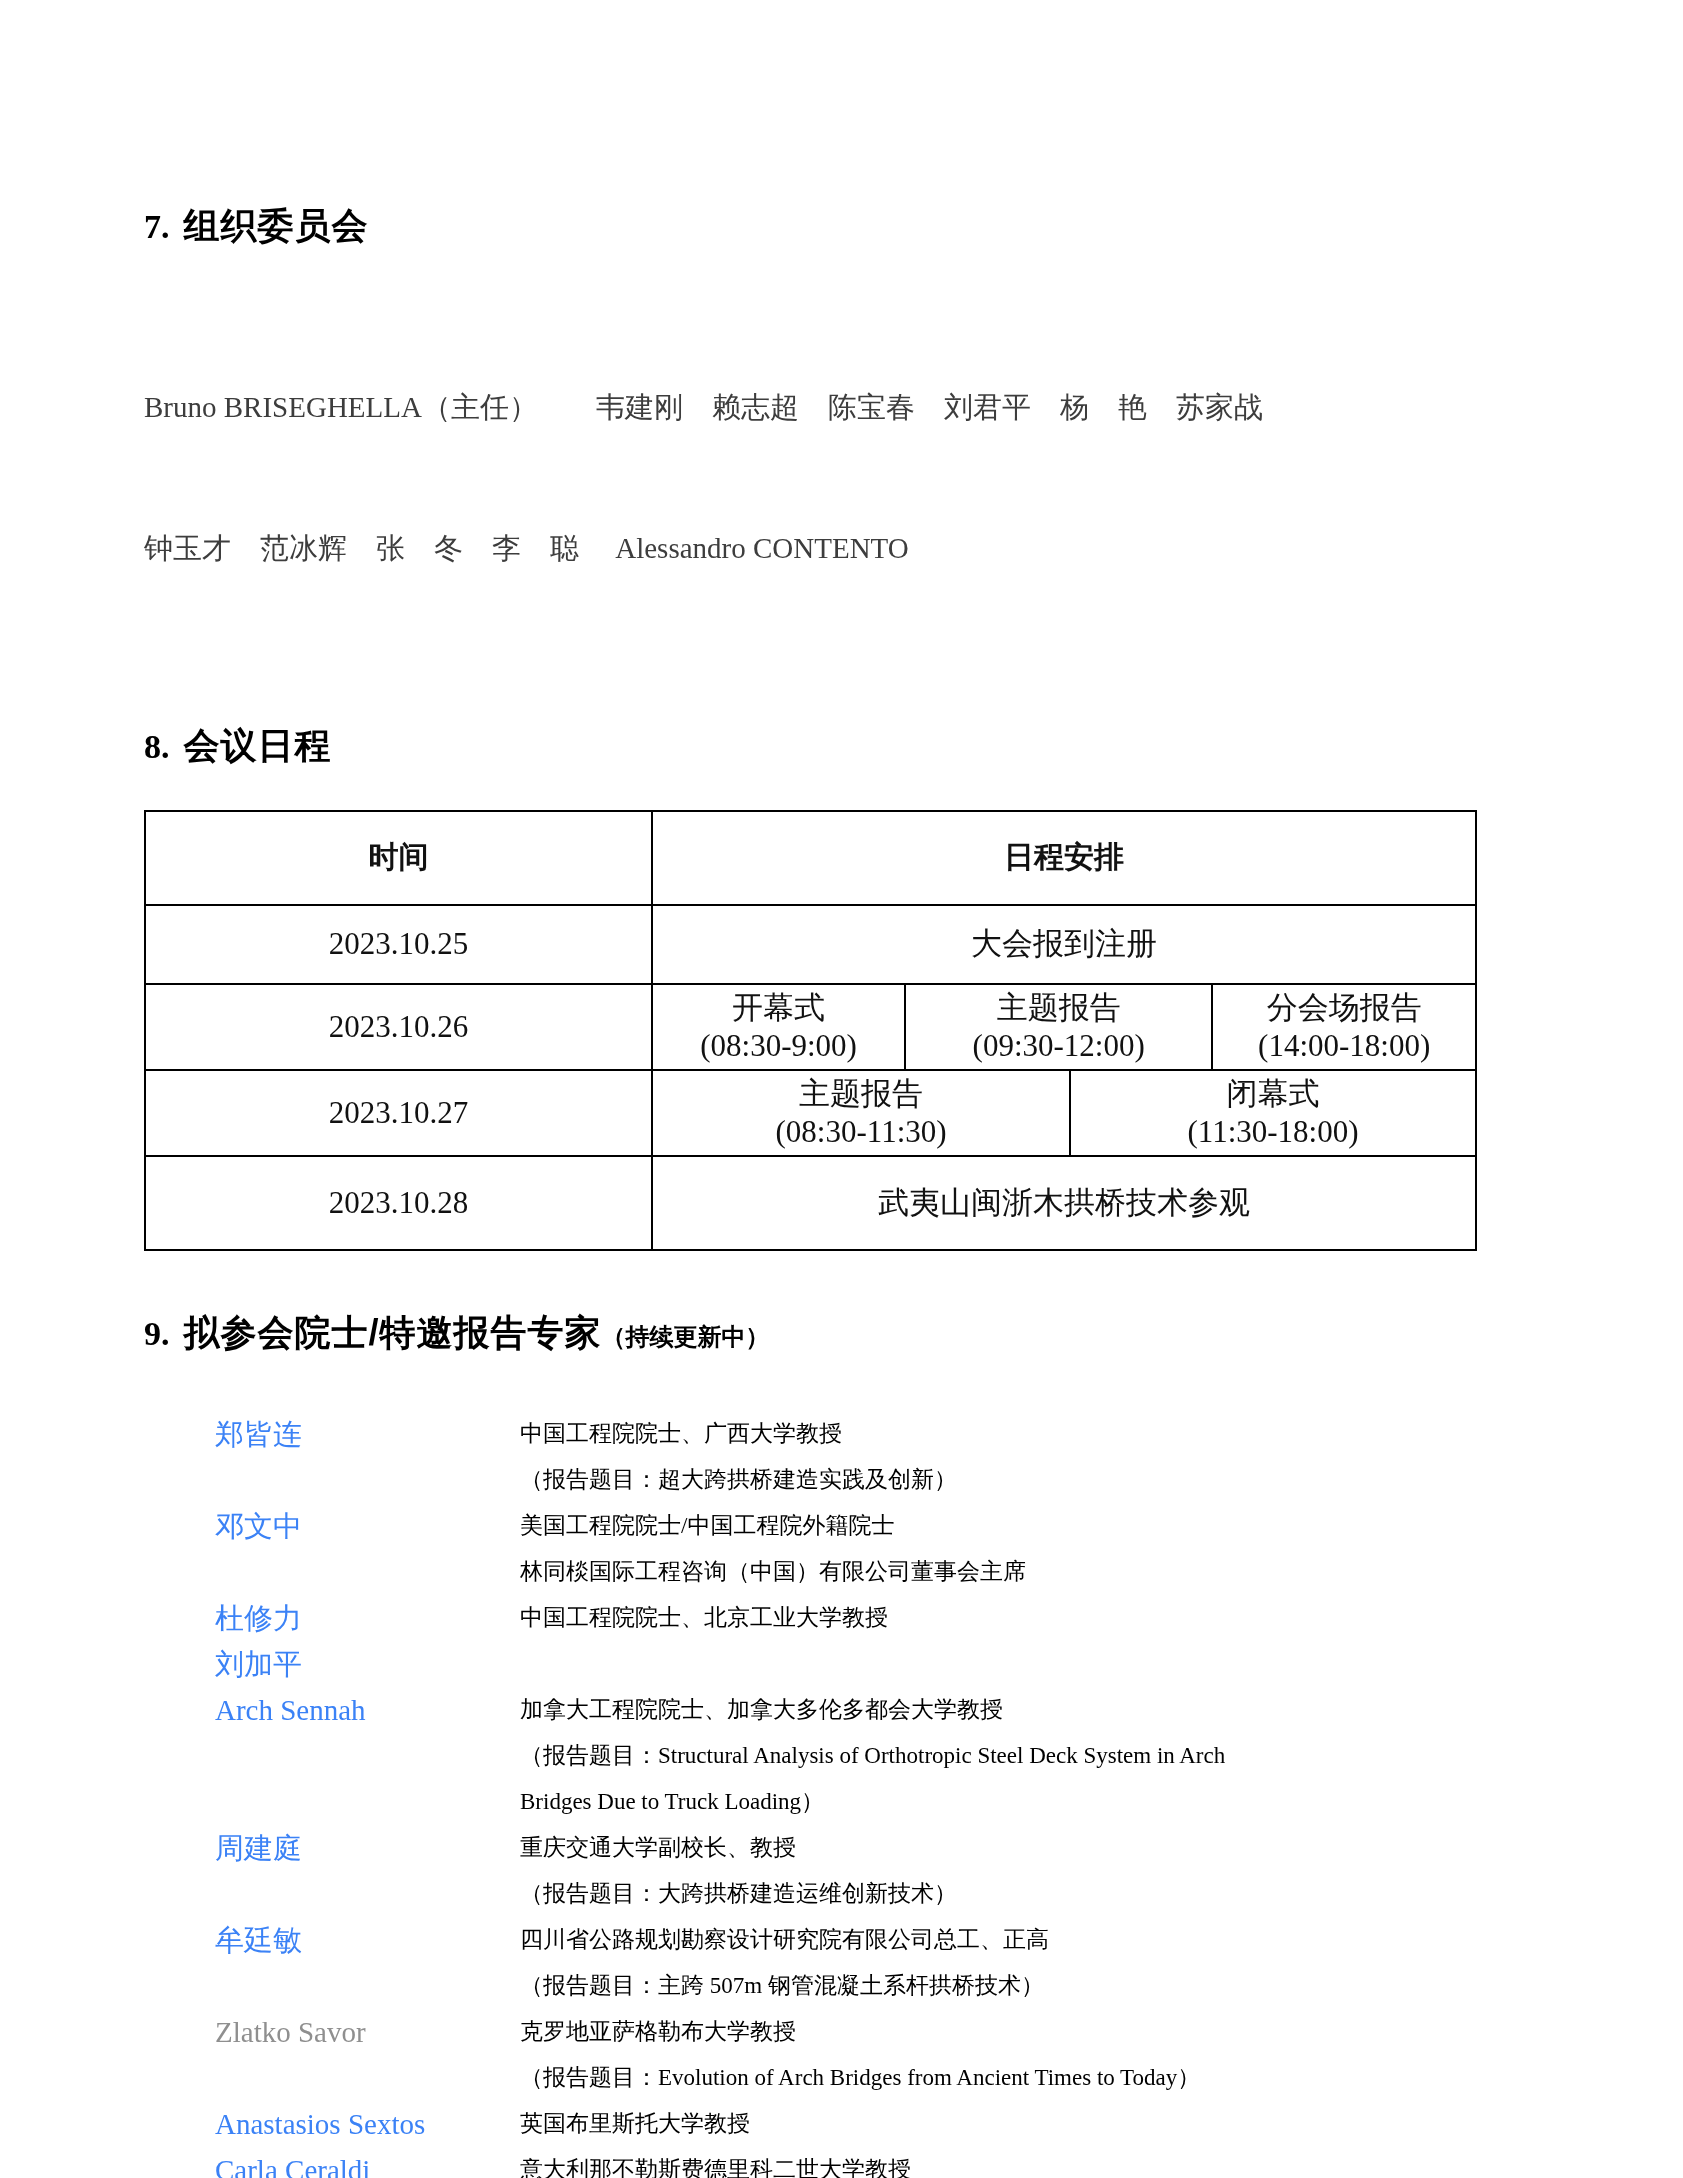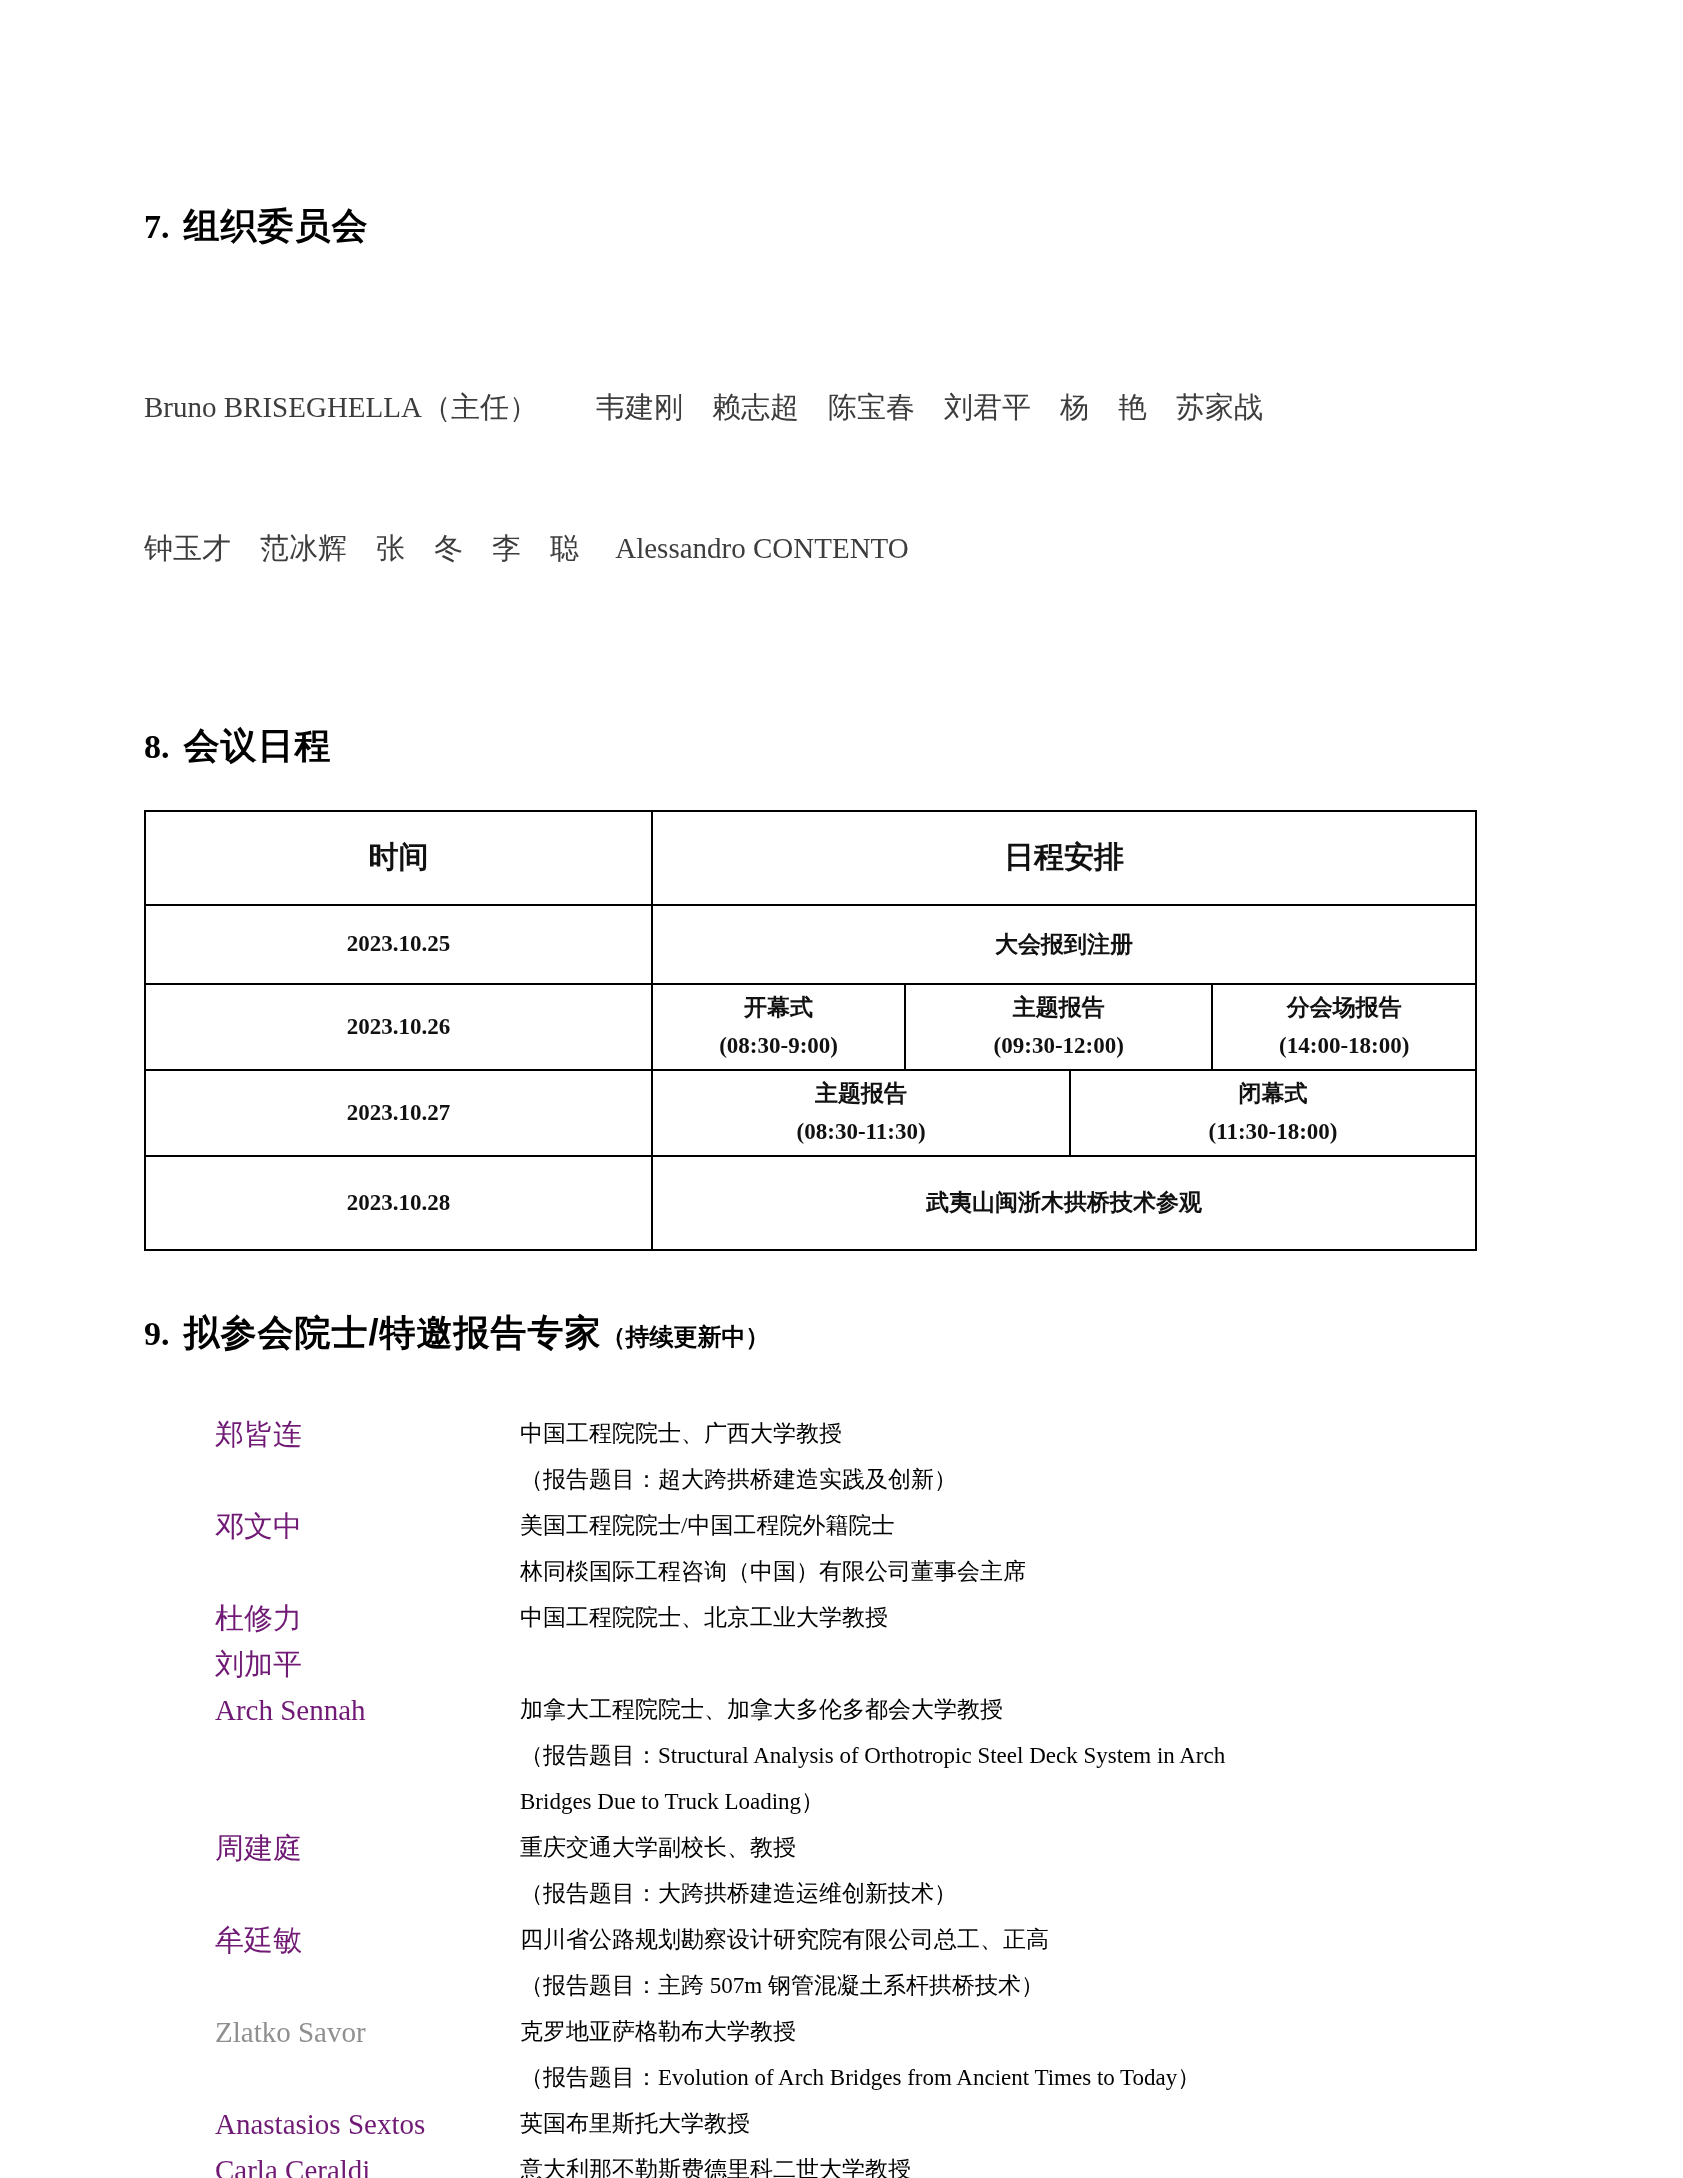--- a/index.html
+++ b/index.html
@@ -40,43 +40,42 @@
   .schedule-table {
     margin-top:40px;
     width:100%;
     border-collapse:collapse;
     table-layout:fixed;
   }
   .schedule-table td, .schedule-table th {
     border:2px solid #000000;
     text-align:center; vertical-align:middle;
     color:#111111;
-    font-size:23px;
+    font-size:31px;
     padding:4px 6px;
-    font-weight:bold;
   }
   .schedule-table th {
     font-family:"Liberation Sans","DejaVu Sans",sans-serif;
     font-size:30px; font-weight:bold;
     height:94px;
     border-radius:26px;
   }
   .row-single td { height:79px; }
   .row-last td { height:94px; }
   .cell-2line { line-height:38px; }
   .heading-9 { margin-top:59px; }
   .experts {
     margin-top:55px;
     padding-left:71px;
   }
   .expert-row { display:flex; align-items:flex-start; }
   .expert-name {
     flex:0 0 269px;
     font-size:29px; line-height:46px;
-    color:#701a75;
+    color:#3b82f6;
     white-space:nowrap;
   }
   .expert-name.muted { color:#8f8f8f; }
   .expert-lines { flex:1; }
   .expert-line {
     font-size:23px; line-height:46px;
     color:#000000;
     margin-left:36px;
   }
 </style>

